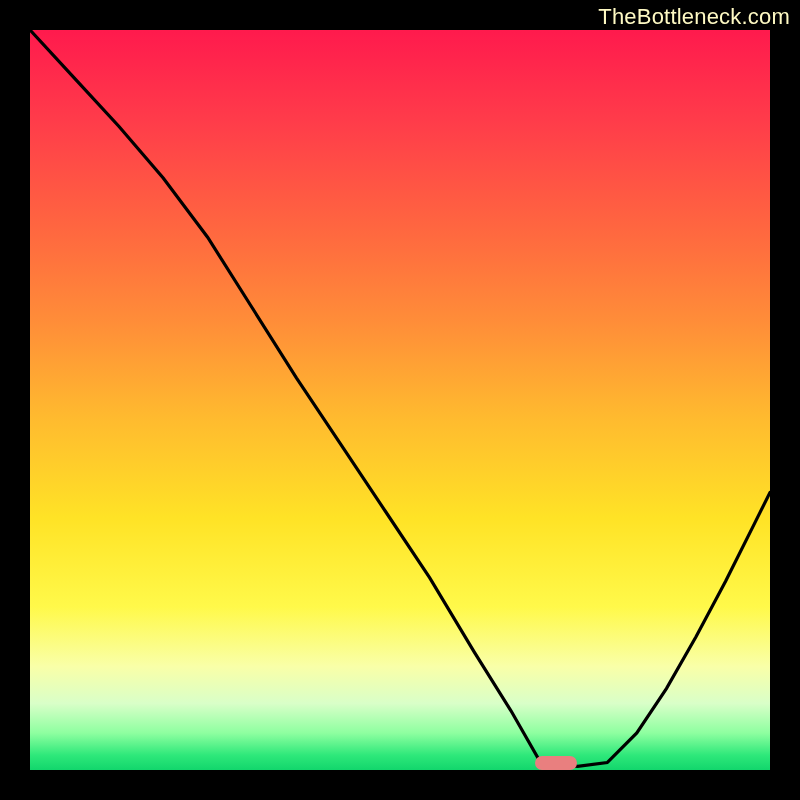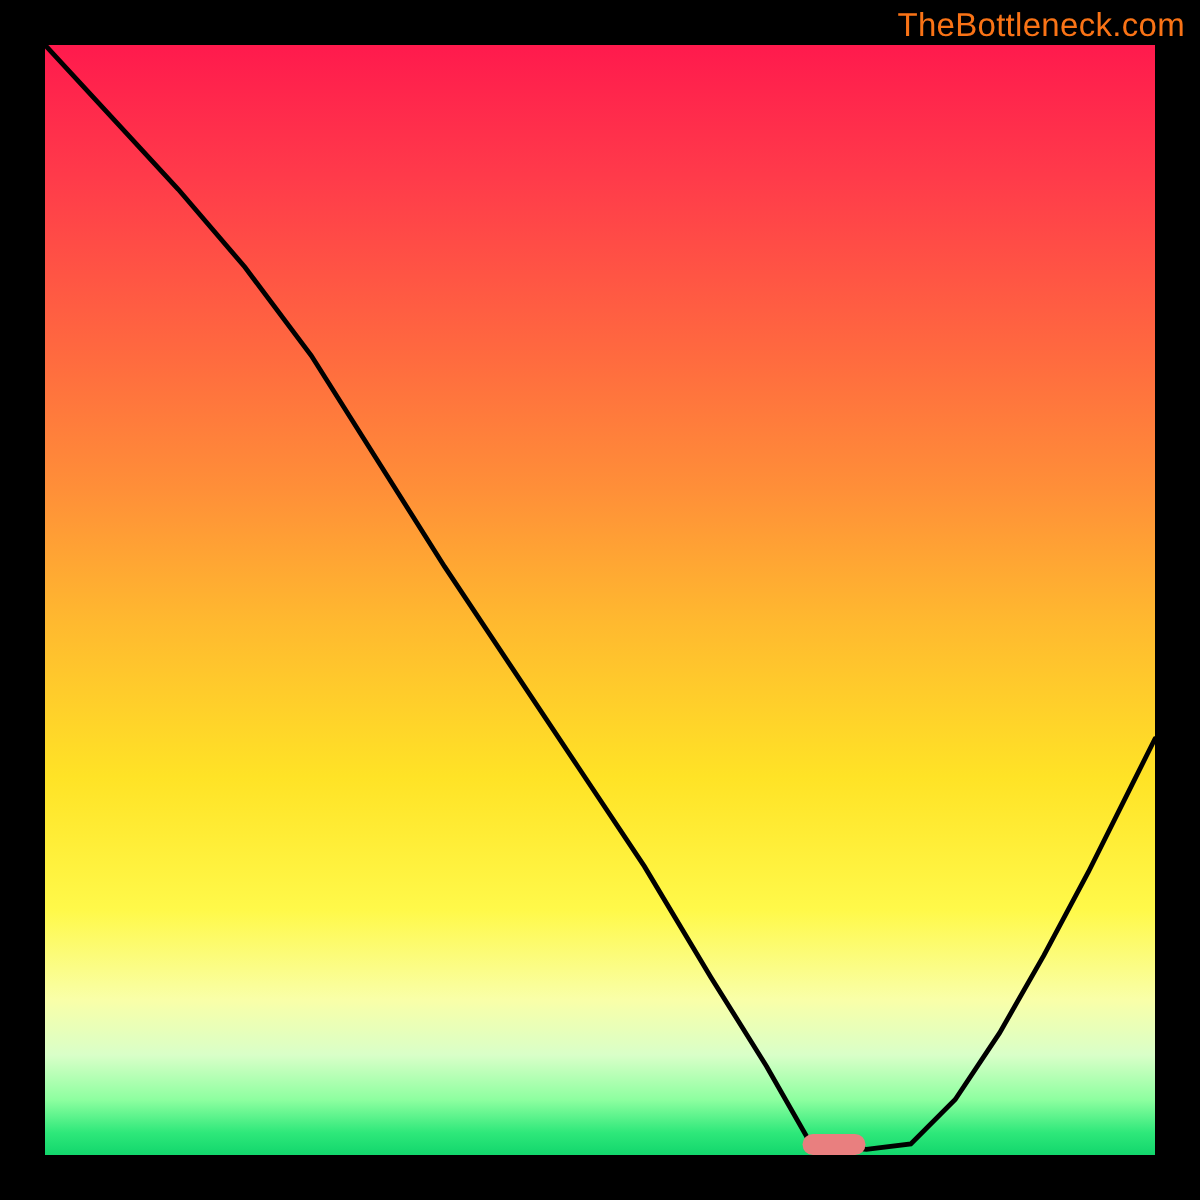--- a/index.html
+++ b/index.html
@@ -46,21 +46,21 @@
     top: 0;
     width: 740px;
     height: 740px;
   }
   .watermark {
     position: absolute;
     top: 4px;
     right: 10px;
     font-family: Arial, Helvetica, sans-serif;
     font-size: 22px;
-    color: #f97316;
+    color: #fef9c3;
     letter-spacing: 0.2px;
     user-select: none;
   }
   .marker {
     position: absolute;
     background: #e97f7f;
     border-radius: 10px;
   }
 </style>
 </head>

